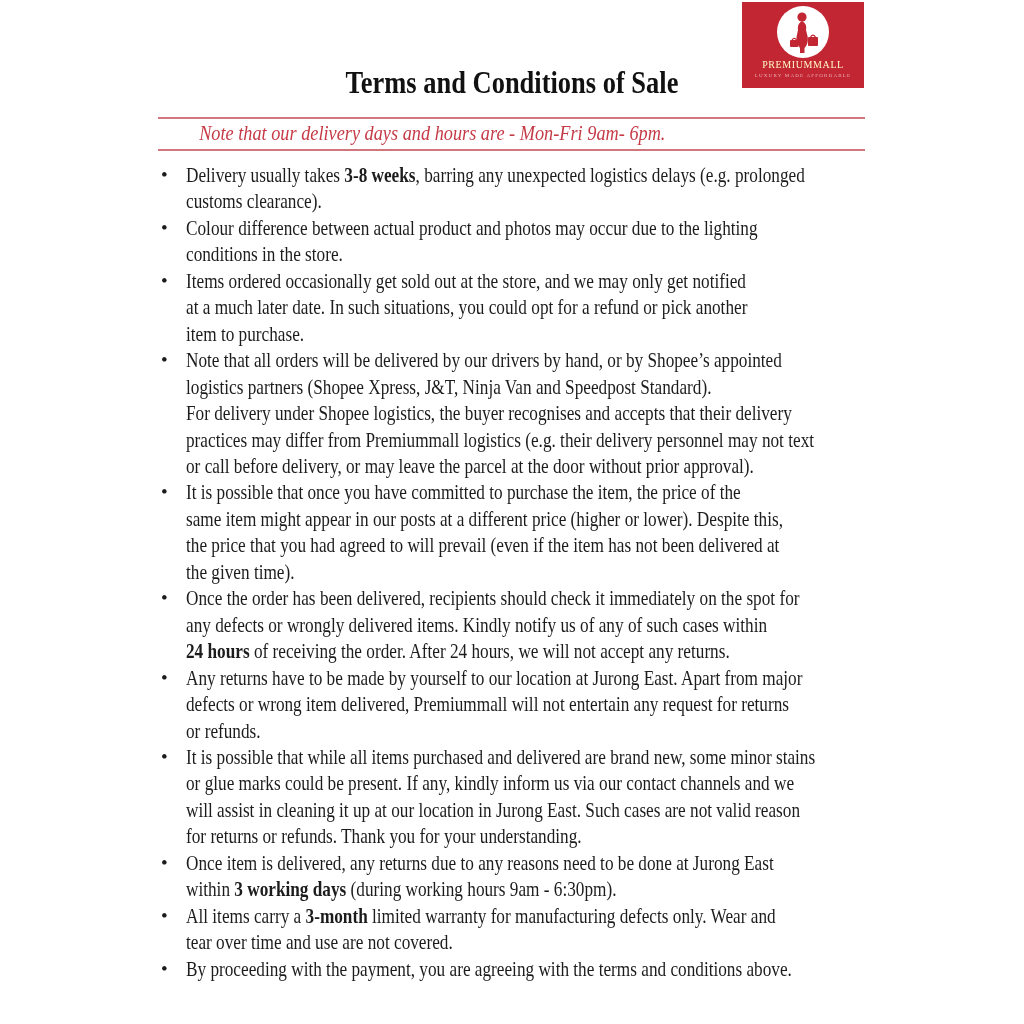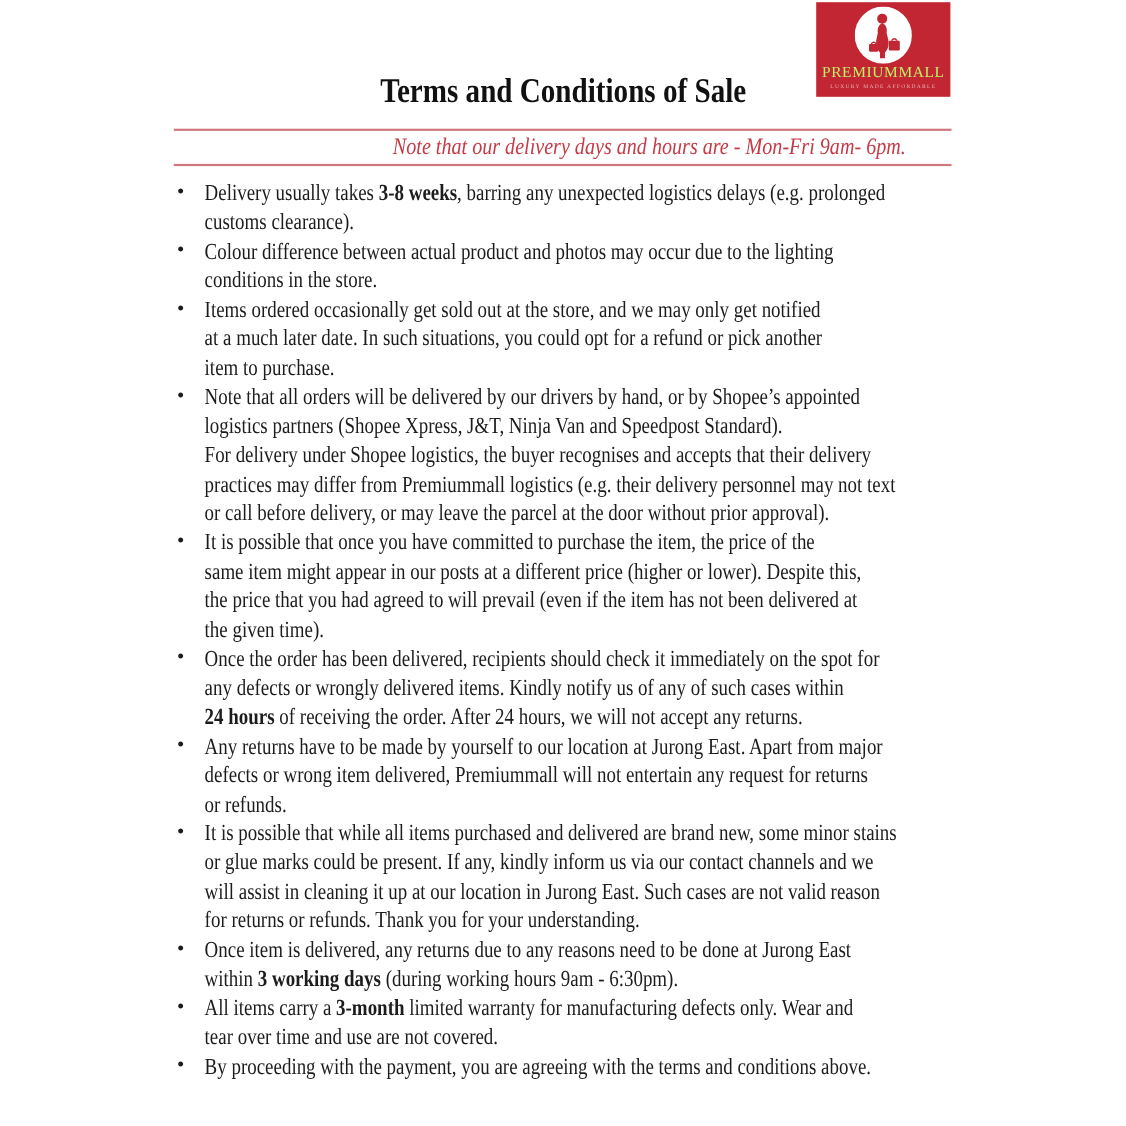--- a/index.html
+++ b/index.html
@@ -8,42 +8,42 @@
     font-family:"Liberation Serif", serif; color:var(--body-text,#1c1c1c); overflow:hidden;
   }
 
   
   .logo {
     position:absolute; top:2px; left:742px; width:122px; height:86px;
     background:var(--brand-red,#c32633); text-align:center; color:var(--brand-red,#c32633);
   }
   .logo svg { display:block; margin:4px auto 0 auto; }
   .brand-name {
-    color:#bef264; font-size:14px; letter-spacing:0.6px; line-height:1;
+    color:#fef9c3; font-size:10px; letter-spacing:0.6px; line-height:1;
     margin-top:2px; white-space:nowrap;
   }
   .brand-tagline {
     color:var(--tagline-pink,#e6b2b6); font-size:5px; letter-spacing:1.2px;
     line-height:1; margin-top:3px; white-space:nowrap;
   }
 
   
   .title {
     position:absolute; top:67px; left:0; width:1024px; margin:0;
     text-align:center; font-size:31.5px; font-weight:bold; line-height:1;
     color:#111; transform:scaleX(0.84); transform-origin:50% 0;
     white-space:nowrap;
   }
 
   
   .notice {
     position:absolute; top:117px; left:158px; width:707px;
     border-top:2px solid var(--rule-red,#d0777e);
     border-bottom:2px solid var(--rule-red,#d0777e);
-    padding:1px 0 3px 0; text-align:right;
+    padding:1px 0 3px 0; text-align:left;
   }
   .notice-text {
     display:inline-block; font-style:italic; font-size:21.5px; line-height:26px;
     color:var(--notice-red,#c53a46); transform:scaleX(0.85); transform-origin:50% 50%;
     white-space:nowrap;
   }
 
   
   .terms { position:absolute; top:162px; left:161px; width:900px; font-size:21px; line-height:26.45px; }
   .term-item { display:flex; align-items:flex-start; }

